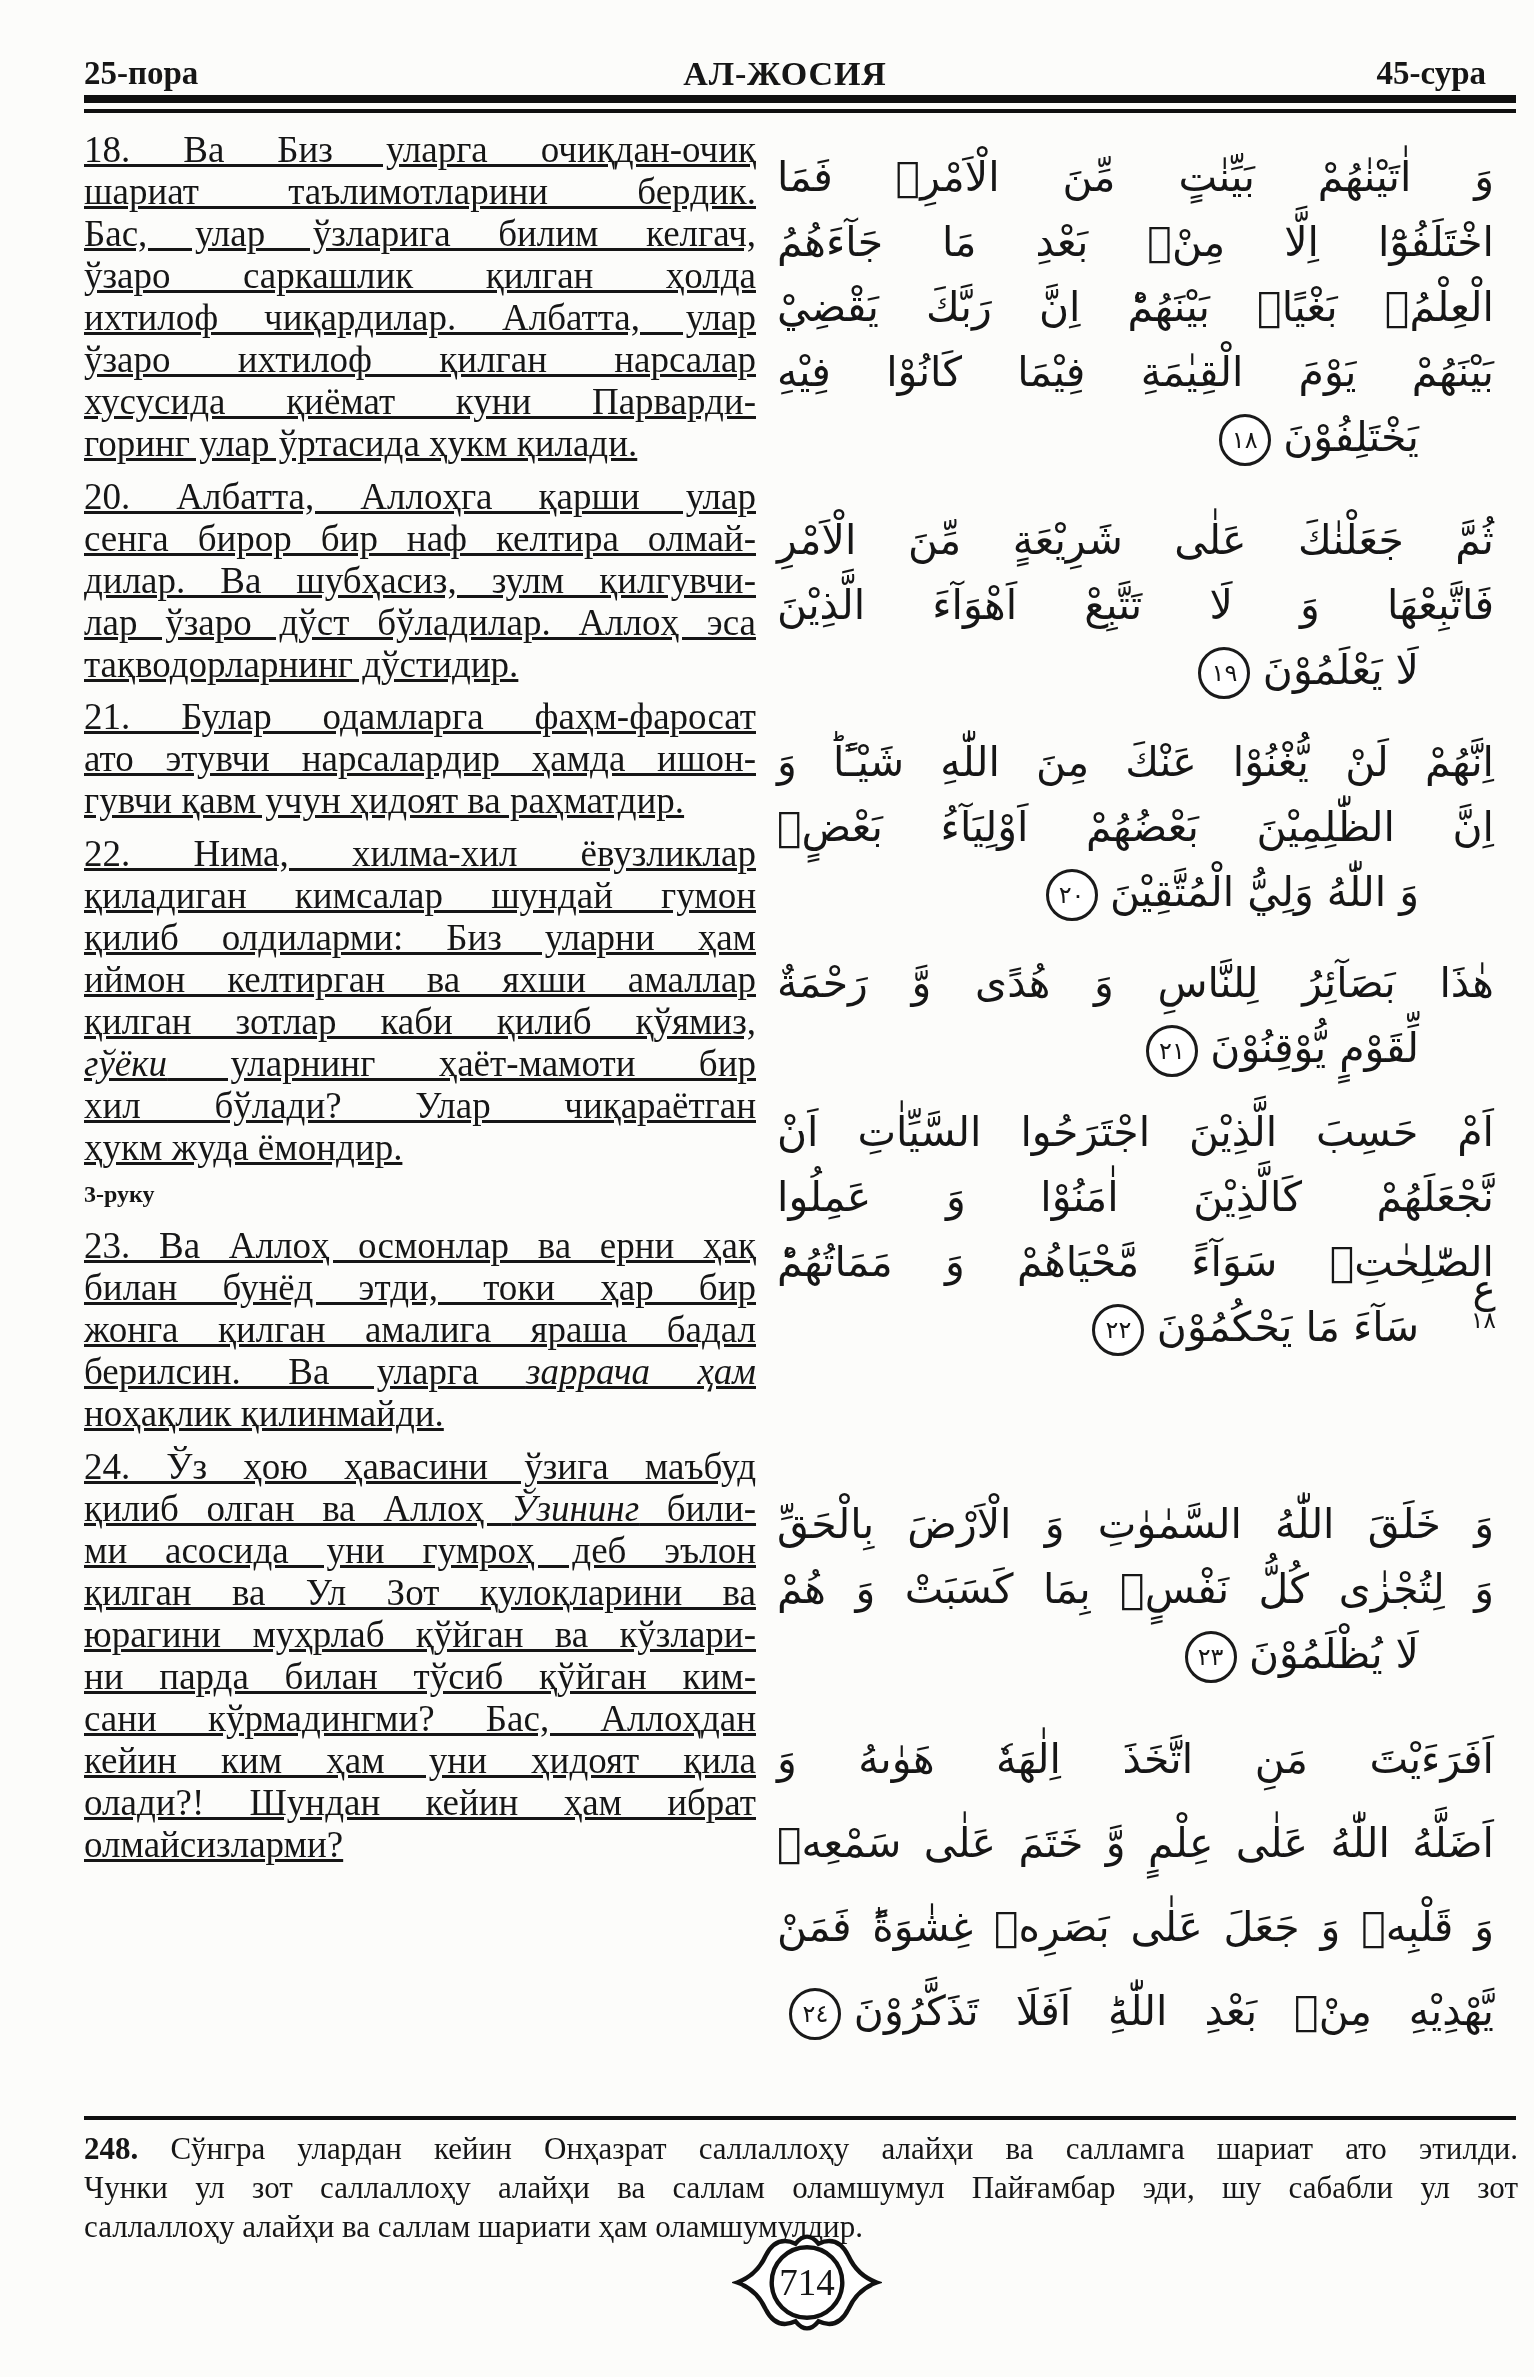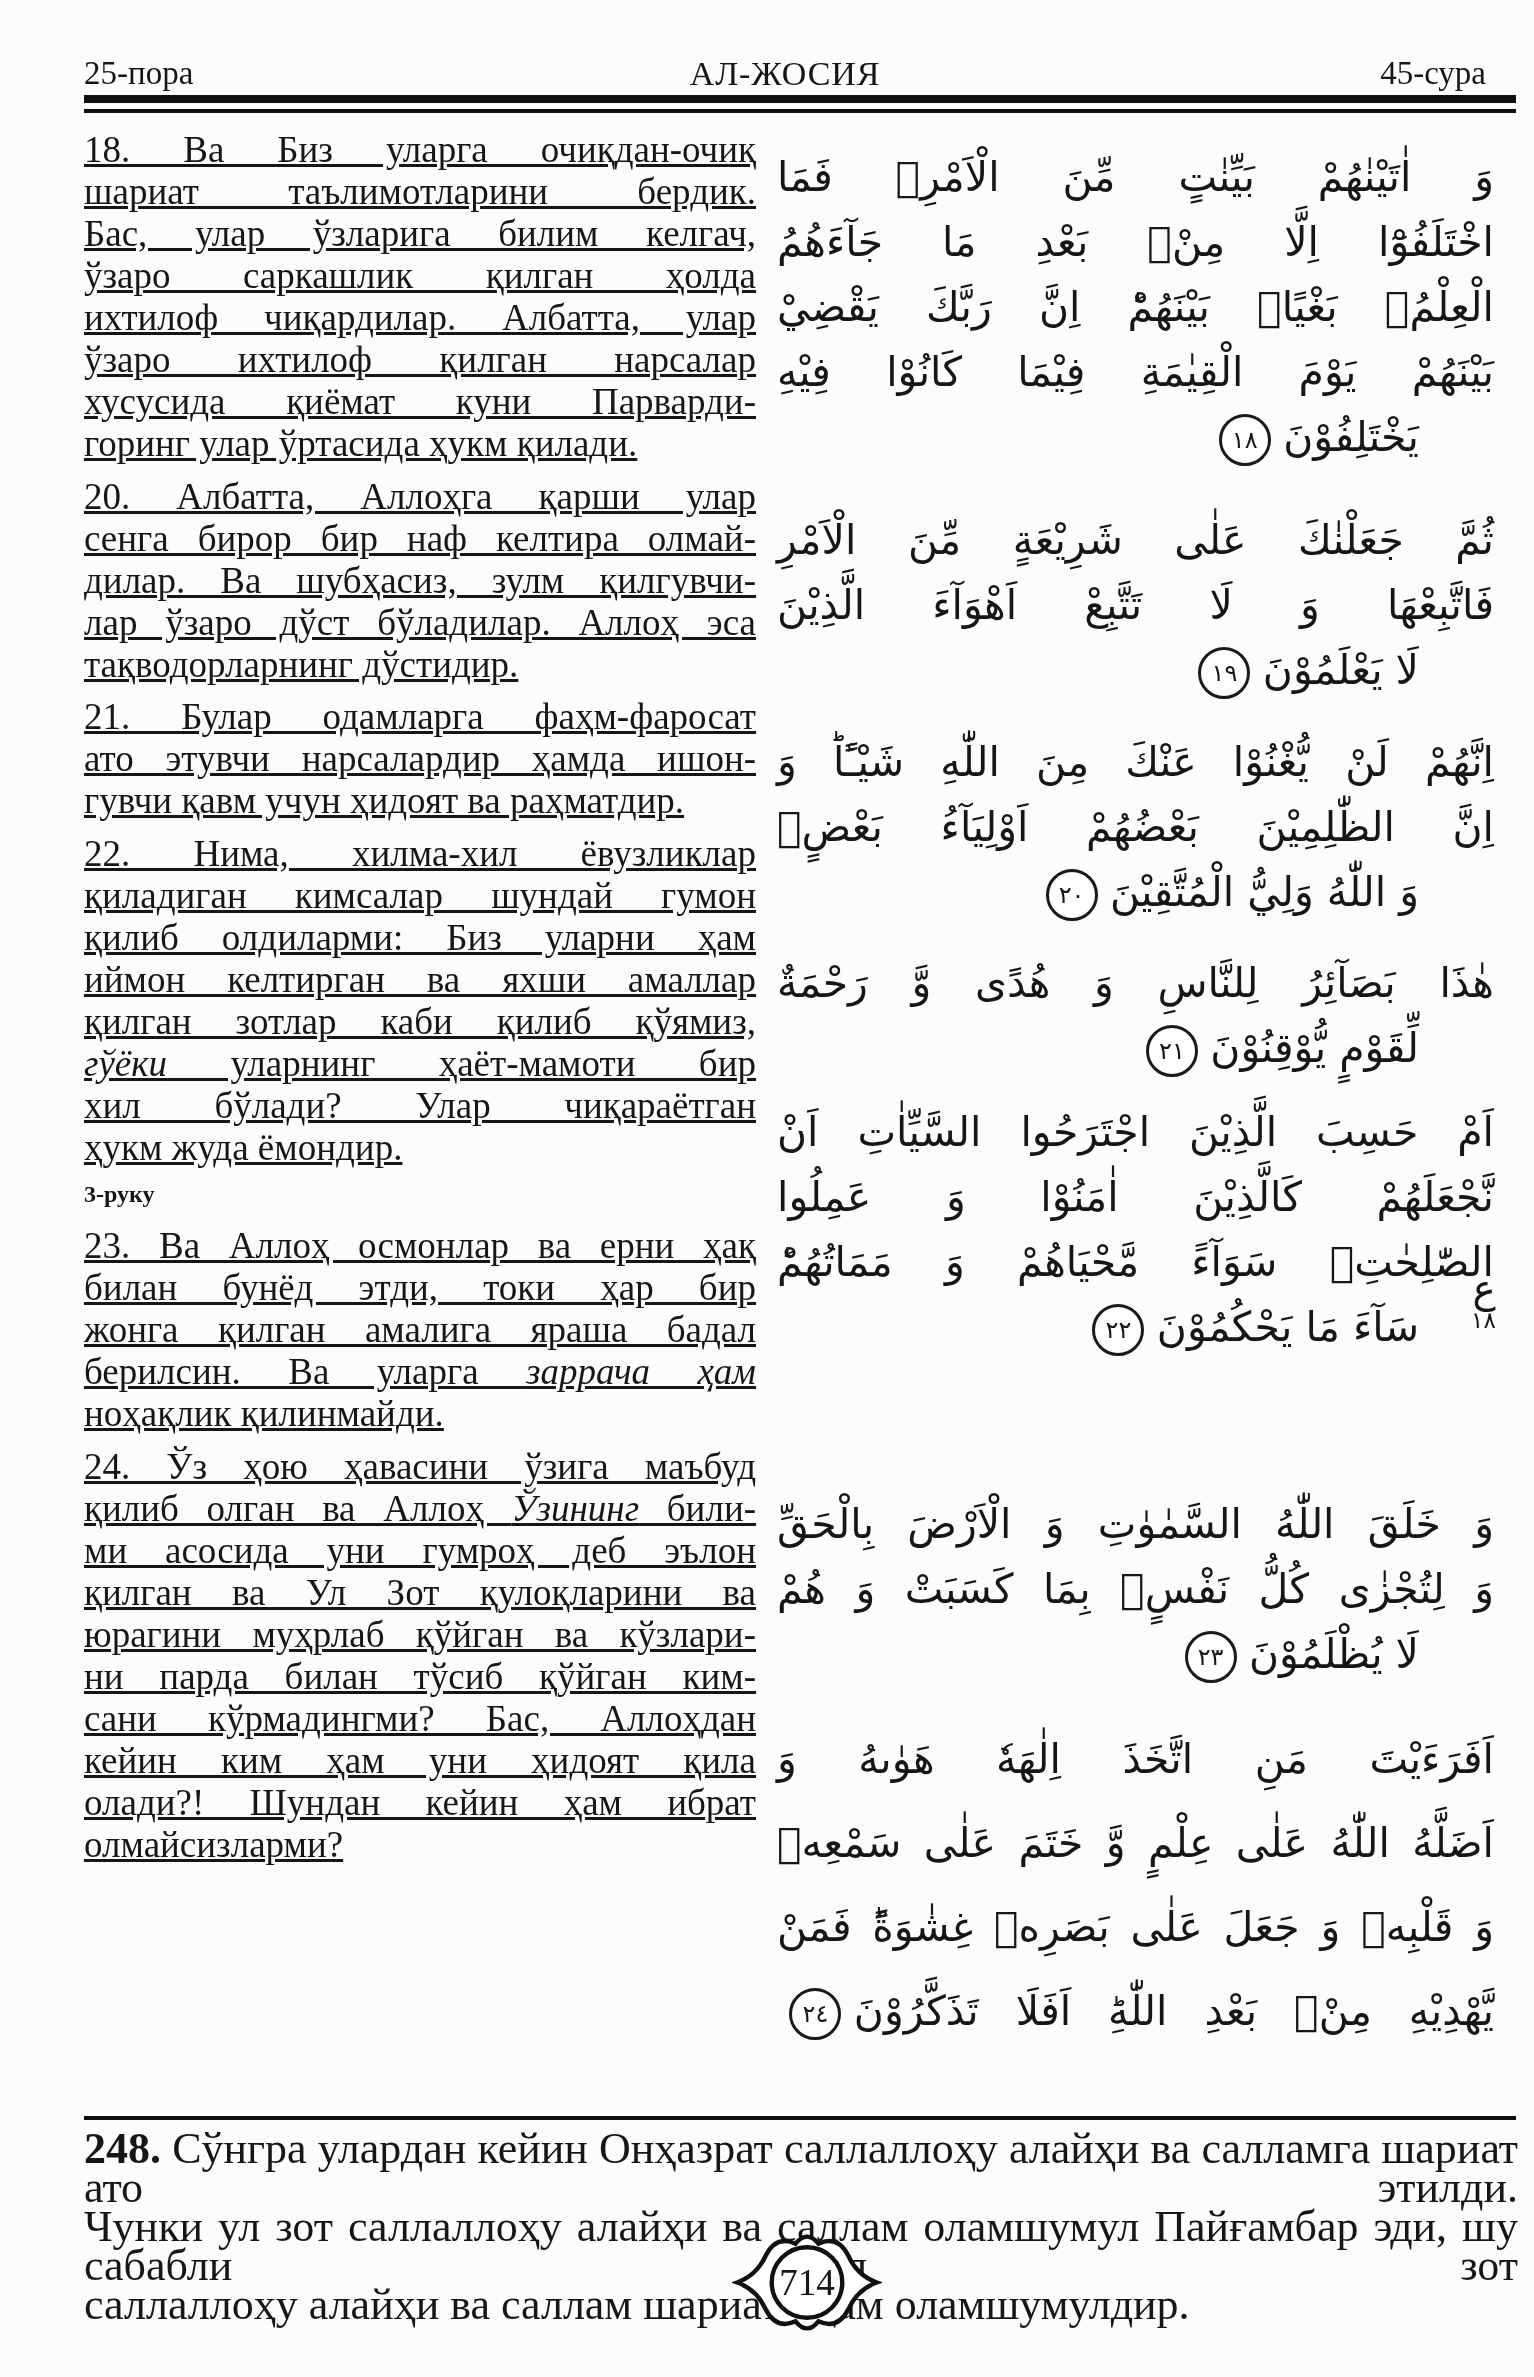--- a/index.html
+++ b/index.html
@@ -2,21 +2,21 @@
 <html style="font-size:14px"><head>
 <meta charset="utf-8">
 <style>
   html,body { margin:0; padding:0; background:#e8e8e6; }
   .page {
     position:relative; width:1535px; height:2377px;
     background:#fcfcfa; color:#161616; overflow:hidden;
     font-family:"Liberation Serif","DejaVu Serif",serif;
   }
   
-  .header-row { position:absolute; left:84px; right:49px; top:55px; height:41px; font-weight:normal; font-size:33px; }
+  .header-row { position:absolute; left:84px; right:49px; top:55px; height:41px; font-weight:bold; font-size:33px; }
   .hdr-left  { position:absolute; left:0; top:0; }
   .hdr-center{ position:absolute; left:50%; transform:translateX(-50%); top:0; font-size:34px; letter-spacing:0.9px; }
   .hdr-right { position:absolute; right:0; top:0; }
   .rule-thick { position:absolute; left:84px; right:19.4px; top:95px; height:8px; background:#101010; }
   .rule-thin  { position:absolute; left:84px; right:19.4px; top:109px; height:4.4px; background:#101010; }
   
   .translation-column { position:absolute; left:84px; top:129px; width:672px; font-size:37px; line-height:42px; }
   .verse { margin-top:10.6px;text-decoration:underline; }
   .verse:first-child { margin-top:0; }
   .tl-line { text-align:justify; text-align-last:justify; }
@@ -42,21 +42,21 @@
   .aya-circle {
     display:inline-flex; align-items:center; justify-content:center;
     width:46px; height:46px; border:3.5px solid #1a1a1a; border-radius:50%;
     font-size:24px; line-height:1; margin:0 12.4px; vertical-align:middle; background:#fff;
   }
   .ruku-marker { position:absolute; right:-1.8px; top:-26.5px; width:56px; text-align:center; line-height:1; }
   .ruku-marker .rm-letter { font-size:39px; }
   .ruku-marker .rm-num { font-size:23px; margin-top:1.8px; }
   
   .footnote-rule { position:absolute; left:84px; right:19.4px; top:2116px; height:3.5px; background:#101010; }
-  .footnote { position:absolute; left:84px; top:2129px; width:1434px; font-size:44px; line-height:39px; }
+  .footnote { position:absolute; left:84px; top:2129px; width:1434px; font-size:31px; line-height:39px; }
   .fn-line { text-align:justify; text-align-last:justify; }
   .fn-line.last { text-align-last:auto; }
   
   .cartouche { position:absolute; left:732px; top:2233px; width:150px; height:99px;text-decoration:underline; }
   .cartouche .num {
     position:absolute; inset:0; display:flex; align-items:center; justify-content:center;
     font-size:37px; font-weight:normal;
   }
 </style>
 </head>

